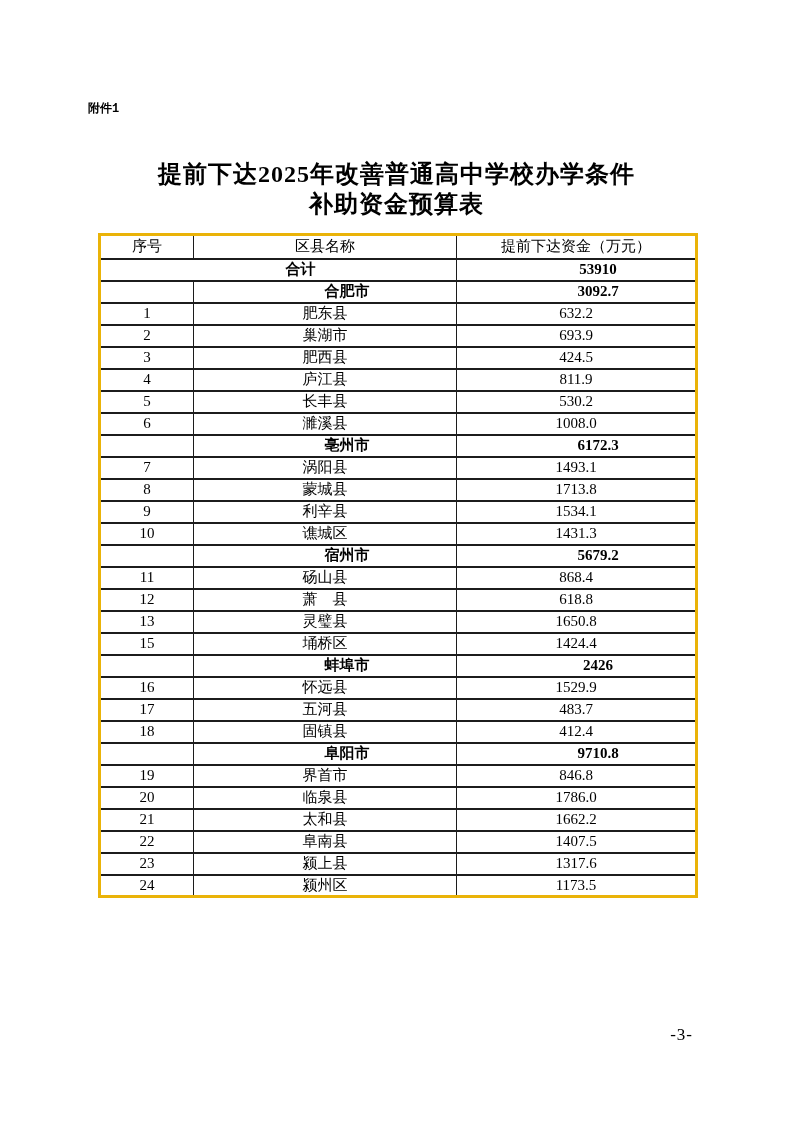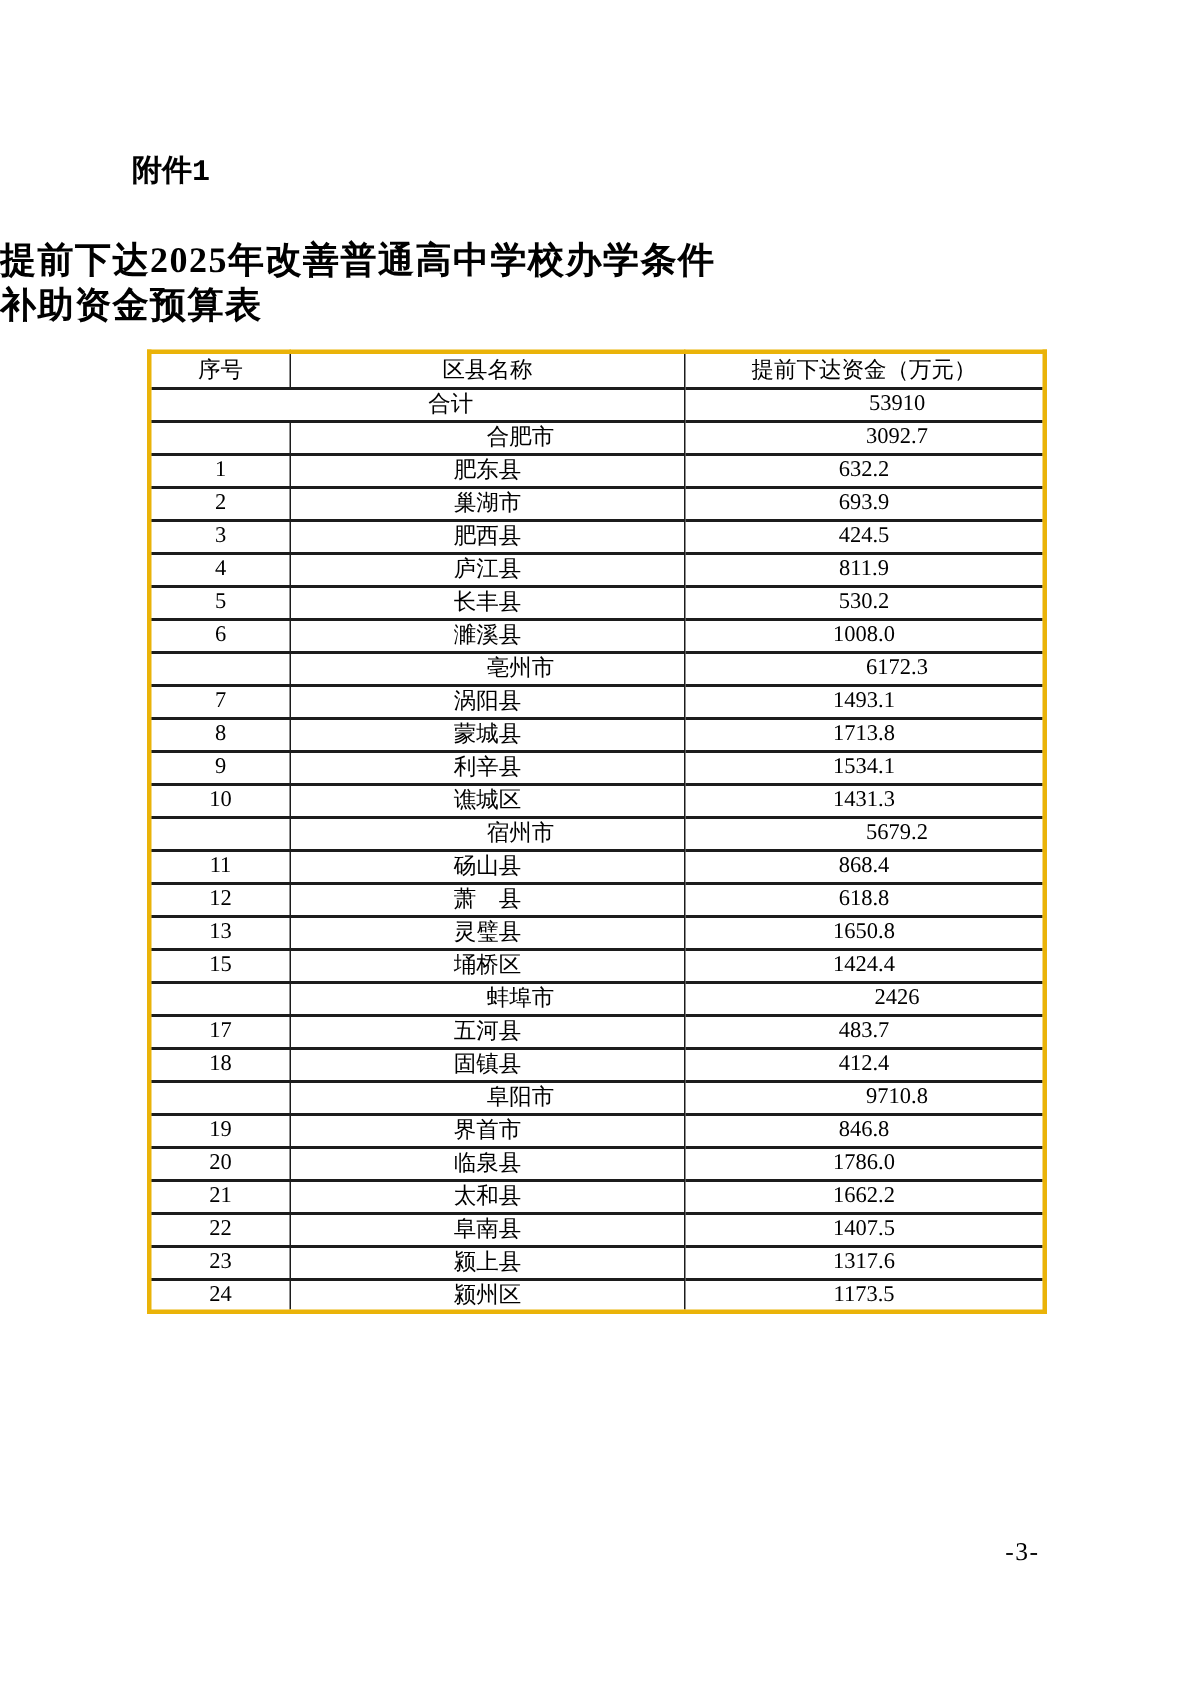--- a/index.html
+++ b/index.html
@@ -9,30 +9,30 @@
     width: 793px;
     height: 1122px;
     overflow: hidden;
     font-family: "Liberation Serif", "DejaVu Serif", serif;
     color: #000000;
   }
   .attachment-label {
     position: absolute;
     left: 88px;
     top: 100px;
-    font-size: 20px;
+    font-size: 12px;
     font-weight: 600;
     font-family: Liberation Mono, monospace;
   }
   .doc-title {
     position: absolute;
     left: 0;
     top: 159px;
     width: 793px;
-    text-align: left;
+    text-align: center;
     font-size: 24px;
     font-weight: bold;
     line-height: 30px;
     letter-spacing: 1px;
   }
   .table-wrap {
     position: absolute;
     left: 98px;
     top: 233px;
   }
@@ -49,21 +49,21 @@
     text-align: center;
     vertical-align: middle;
     font-size: 15px;
     font-weight: normal;
     height: 22px;
     padding: 0;
     overflow: hidden;
     white-space: nowrap;
   }
   table.budget thead th { height: 24px; }
-  tr.row-total td, tr.row-city td { font-weight: normal; padding-left: 44px; }
+  tr.row-total td, tr.row-city td { font-weight: bold; padding-left: 44px; }
   .page-number {
     position: absolute;
     top: 1025px;
     right: 100px;
     font-size: 17px;
     letter-spacing: 1px;
   }
 </style>
 </head>
 <body>
@@ -178,20 +178,25 @@
           <td class="cell-no">15</td>
           <td class="cell-name">埇桥区</td>
           <td class="cell-value">1424.4</td>
         </tr>
         <tr class="row-city">
           <td class="cell-no"></td>
           <td class="cell-name">蚌埠市</td>
           <td class="cell-value">2426</td>
         </tr>
         <tr class="row-county">
+          <td class="cell-no">16</td>
+          <td class="cell-name">怀远县</td>
+          <td class="cell-value">1529.9</td>
+        </tr>
+        <tr class="row-county">
           <td class="cell-no">17</td>
           <td class="cell-name">五河县</td>
           <td class="cell-value">483.7</td>
         </tr>
         <tr class="row-county">
           <td class="cell-no">18</td>
           <td class="cell-name">固镇县</td>
           <td class="cell-value">412.4</td>
         </tr>
         <tr class="row-city">

